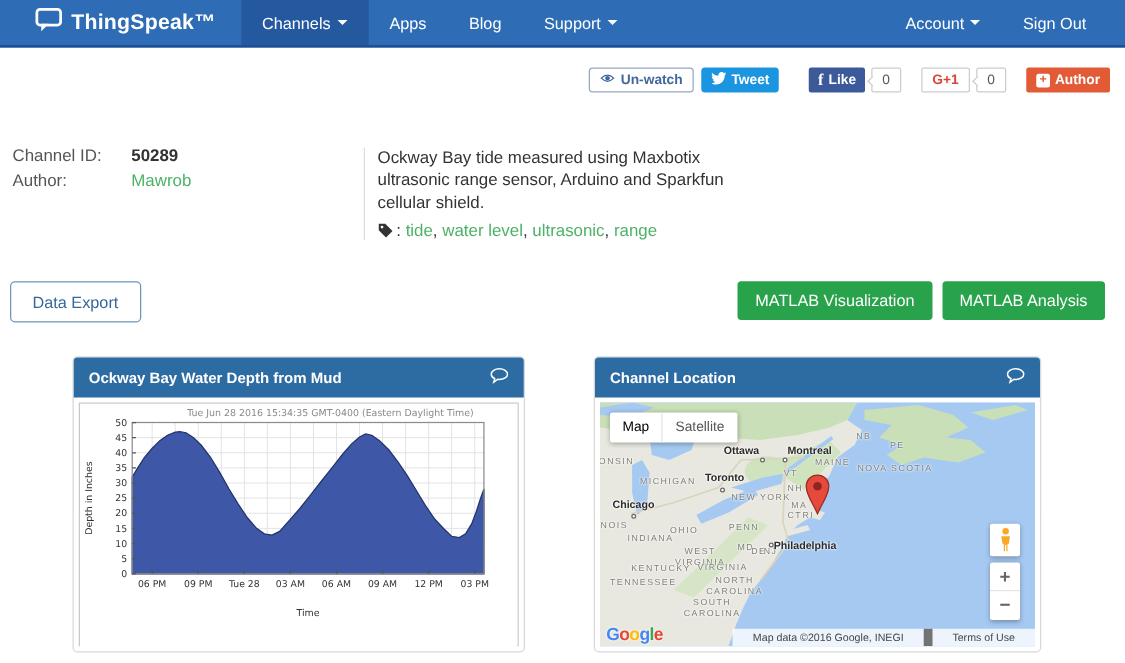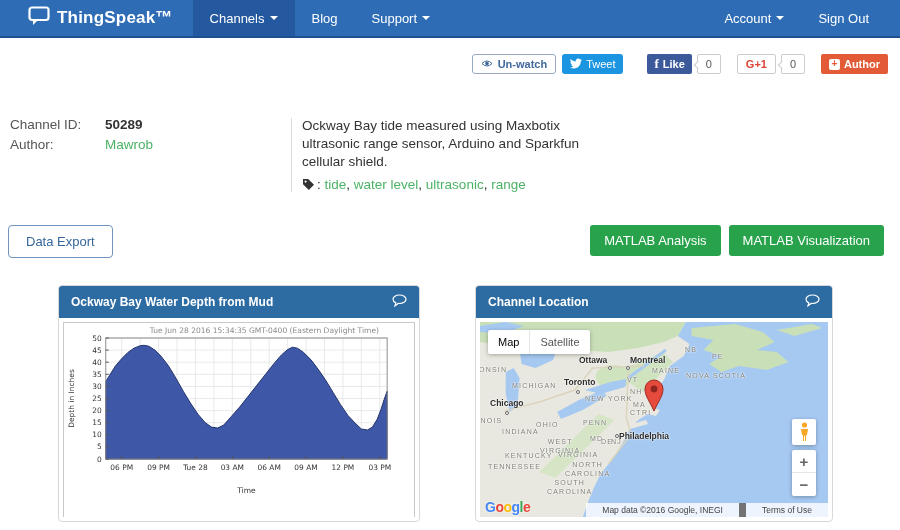--- a/index.html
+++ b/index.html
@@ -19,21 +19,21 @@
     border-right:4px solid transparent; border-top:4px solid #fff; }
   .nav-right { margin-left:auto; display:flex; margin-right:14px; }
 
   
   .social-row { position:absolute; top:54px; right:12px; display:flex; align-items:center; }
   .btn-unwatch { display:flex; align-items:center; gap:5px; height:20px; padding:0 8px;
     border:1px solid #97a8c2; border-radius:3px; background:#fff; color:#41689c;
     font-size:11px; font-weight:bold; cursor:pointer; }
   .btn-tweet { display:flex; align-items:center; gap:4px; height:20px; padding:8px 8px;
     margin-left:6px; border-radius:3px; background:#1b95e0; color:#fff; font-size:11px;
-    font-weight:normal; cursor:pointer; }
+    font-weight:bold; cursor:pointer; }
   .fb-group { display:flex; margin-left:24px; }
   .btn-like { display:flex; align-items:center; gap:4px; height:20px; padding:0 7px;
     background:#3c5a99; border-radius:2px; color:#fff; font-size:11px; font-weight:bold; cursor:pointer; }
   .count-box { position:relative; height:20px; min-width:24px; margin-left:5px; padding:0 6px;
     border:1px solid #ccc; border-radius:2px; background:#fff; color:#555; font-size:11px;
     display:flex; align-items:center; justify-content:center; }
   .count-box::before { content:""; position:absolute; left:-3px; top:7px; width:5px; height:5px;
     background:#fff; border-left:1px solid #ccc; border-bottom:1px solid #ccc; transform:rotate(45deg); }
   .gp-group { display:flex; margin-left:16px; }
   .btn-gplus { height:20px; padding:0 8px; border:1px solid #ccc; border-radius:2px; background:#fff;
@@ -115,20 +115,21 @@
       <span>
         <svg width="22" height="20" viewBox="0 0 22 20">
           <rect x="1.5" y="1.5" width="19" height="12.5" rx="2.5" fill="none" stroke="#fff" stroke-width="2.2"></rect>
           <path d="M5,13 L5,19 L11,13 Z" fill="#fff"></path>
         </svg>
       </span>
       <span class="brand-text">ThingSpeak™</span>
     </div>
     <div id="nav-left" style="display:flex">
         <a class="nav-item active">Channels<span class="caret"></span></a>
+        <a class="nav-item">Apps</a>
         <a class="nav-item">Blog</a>
         <a class="nav-item">Support<span class="caret"></span></a>
       </div>
     <div id="nav-right" class="nav-right">
         <a class="nav-item">Account<span class="caret"></span></a>
         <a class="nav-item">Sign Out</a>
       </div>
   </div>
 
   <div class="social-row">
@@ -185,22 +186,22 @@
           <path d="M1,1 L6.2,1 L12,6.8 L6.8,12 L1,6.2 Z" fill="#333"></path>
           <circle cx="3.6" cy="3.6" r="1.1" fill="#fff"></circle>
         </svg>
       </span>
       <span id="tags-holder">: <a class="tag-link">tide</a>, <a class="tag-link">water level</a>, <a class="tag-link">ultrasonic</a>, <a class="tag-link">range</a></span>
     </div>
   </div>
 
   <button class="btn-data-export">Data Export</button>
   <div class="matlab-actions">
+    <button class="btn-matlab">MATLAB Visualization</button>
     <button class="btn-matlab">MATLAB Analysis</button>
-    <button class="btn-matlab">MATLAB Visualization</button>
   </div>
 
   <div class="panel panel-chart">
     <div class="panel-heading">
       <span>Ockway Bay Water Depth from Mud</span>
       <span>
         <svg width="15" height="13" viewBox="0 0 15 13">
           <path d="M7.5,1 C3.9,1 1,2.9 1,5.3 C1,6.8 2.1,8.1 3.8,8.9 L3,11.8 L6.2,9.4 C6.6,9.5 7,9.5 7.5,9.5 C11.1,9.5 14,7.6 14,5.3 C14,2.9 11.1,1 7.5,1 Z" fill="none" stroke="#fff" stroke-width="1.2"></path>
         </svg>
       </span>

